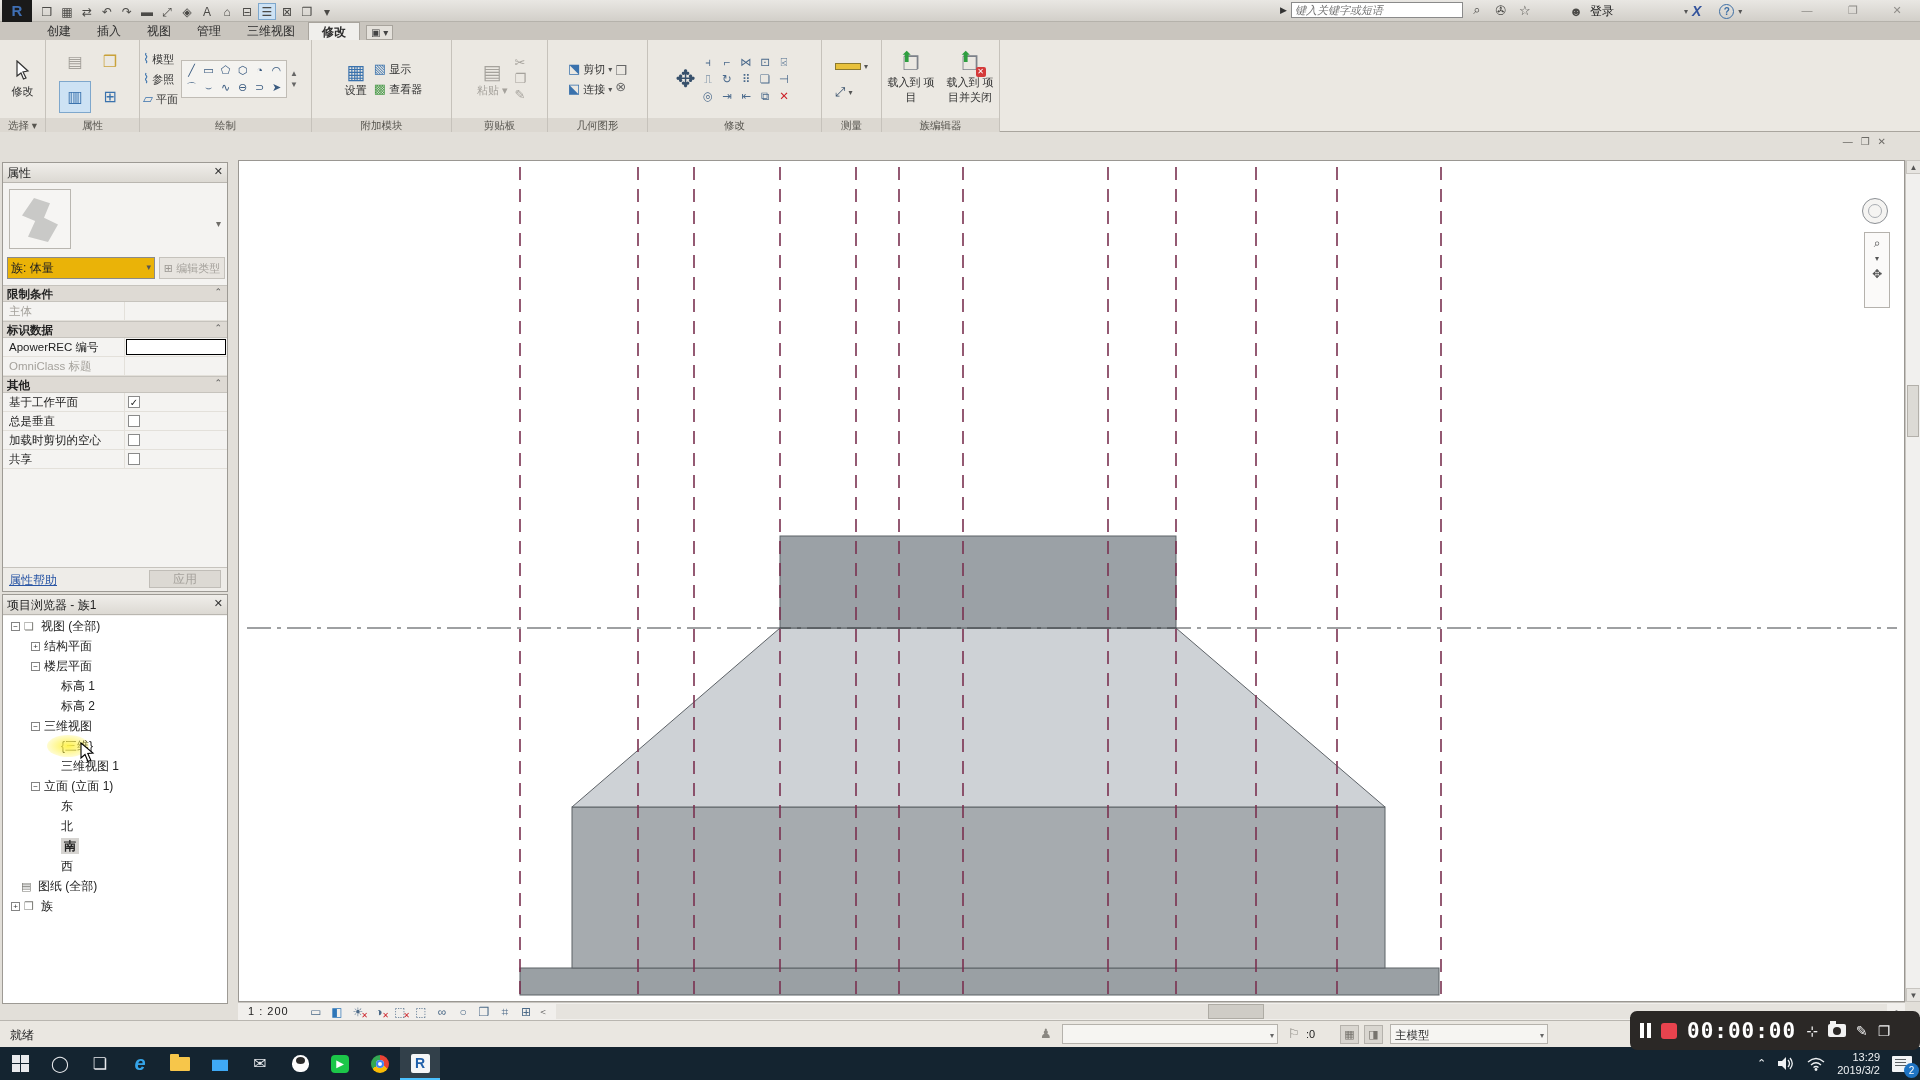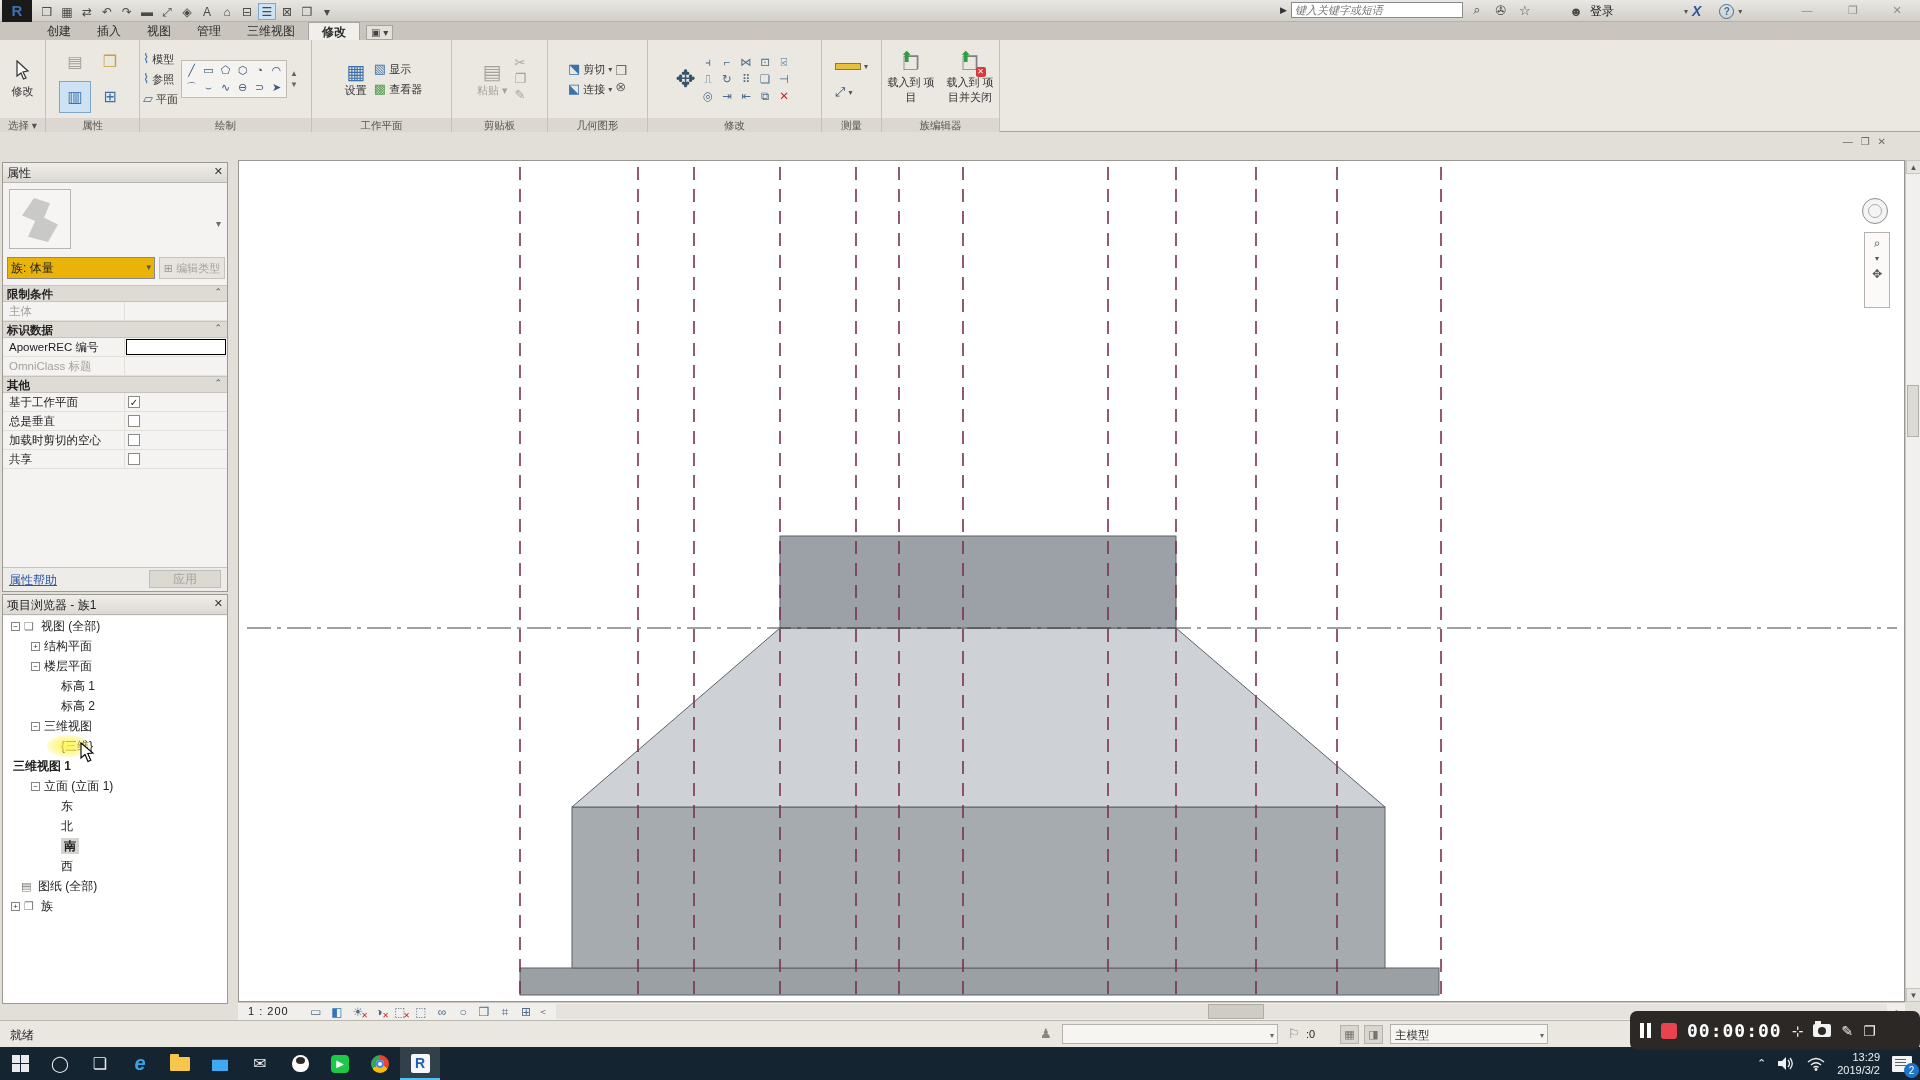--- a/index.html
+++ b/index.html
@@ -168,21 +168,21 @@
     border:1px solid #b5b2ac; font-size:11px; text-align:center; line-height:17px; color:#77746e; }
 
   
   #recorder { position:absolute; left:1630px; top:1011px; width:290px; height:39px;
     background:#2b2826; border-radius:7px; z-index:60; display:flex; align-items:center;
     padding:0 10px; gap:10px; }
   #rec-pause { display:flex; gap:3px; }
   #rec-pause i { display:block; width:4px; height:15px; background:#fff; }
   #rec-stop { width:16px; height:16px; background:#e8434e; border-radius:3px; }
   #rec-time { color:#fff; font-family:"DejaVu Sans Mono","Liberation Mono",monospace;
-    font-size:18px; font-weight:bold; letter-spacing:1px; }
+    font-size:21px; font-weight:bold; letter-spacing:1px; }
   .rec-ico { color:#f2f2f2; font-size:14px; }
   #rec-cam { position:relative; width:18px; height:13px; background:#f2f2f2; border-radius:2px; }
   #rec-cam:before { content:""; position:absolute; left:5px; top:2.5px; width:8px; height:8px;
     border-radius:50%; background:#2b2826; }
   #rec-cam:after { content:""; position:absolute; left:2px; top:-3px; width:6px; height:3px; background:#f2f2f2; }
 
   
   #taskbar { position:absolute; left:0; top:1047px; width:1920px; height:33px; background:#142430; z-index:50; }
   .tb-cell { position:absolute; top:0; width:40px; height:33px; display:flex;
     align-items:center; justify-content:center; }
@@ -355,21 +355,21 @@
           <div class="smallrow">
             <span class="ico-s blue">▧</span>
             <span>显示</span>
           </div>
           <div class="smallrow">
             <span class="ico-s" style="color:#4b9b4b;">▩</span>
             <span>查看器</span>
           </div>
         </div>
       </div>
-      <div class="rpanel-label">工作平面</div>
+      <div class="rpanel-label">附加模块</div>
     </div>
 
     <div class="rpanel" style="width:96px;">
       <div class="rcontent">
         <div class="bigbtn grayed">
           <span class="ico">▤</span>
           <span><span>粘贴</span> ▾</span>
         </div>
         <div class="col" id="clip-small">
             <span class="ico-s grayed">✂</span>
@@ -593,21 +593,21 @@
       <span class="sp-close">✕</span>
     </div>
     <div id="tree">
         <div class="trow" style="padding-left: 8px;"><span class="box">−</span><span class="ticon">❏</span><span class="tlabel">视图 (全部)</span></div>
         <div class="trow" style="padding-left: 28px;"><span class="box">+</span><span class="tlabel">结构平面</span></div>
         <div class="trow" style="padding-left: 28px;"><span class="box">−</span><span class="tlabel">楼层平面</span></div>
         <div class="trow" style="padding-left: 48px;"><span>&nbsp;&nbsp;&nbsp;</span><span class="tlabel">标高 1</span></div>
         <div class="trow" style="padding-left: 48px;"><span>&nbsp;&nbsp;&nbsp;</span><span class="tlabel">标高 2</span></div>
         <div class="trow" style="padding-left: 28px;"><span class="box">−</span><span class="tlabel">三维视图</span></div>
         <div class="trow" style="padding-left: 48px;"><span class="hl-ellipse" style="left: 44px;"></span><span>&nbsp;&nbsp;&nbsp;</span><span class="tlabel">{三维}</span></div>
-        <div class="trow" style=" font-weight: bold;"><span>&nbsp;&nbsp;&nbsp;</span><span class="tlabel">三维视图 1</span></div>
+        <div class="trow" style="padding-left: 48px;"><span>&nbsp;&nbsp;&nbsp;</span><span class="tlabel">三维视图 1</span></div>
         <div class="trow" style="padding-left: 28px;"><span class="box">−</span><span class="tlabel">立面 (立面 1)</span></div>
         <div class="trow" style="padding-left: 48px;"><span>&nbsp;&nbsp;&nbsp;</span><span class="tlabel">东</span></div>
         <div class="trow" style="padding-left: 48px;"><span>&nbsp;&nbsp;&nbsp;</span><span class="tlabel">北</span></div>
         <div class="trow sel" style="padding-left: 48px;"><span>&nbsp;&nbsp;&nbsp;</span><span class="tlabel">南</span></div>
         <div class="trow" style="padding-left: 48px;"><span>&nbsp;&nbsp;&nbsp;</span><span class="tlabel">西</span></div>
         <div class="trow" style="padding-left: 8px;"><span>&nbsp;&nbsp;&nbsp;</span><span class="ticon">▤</span><span class="tlabel">图纸 (全部)</span></div>
         <div class="trow" style="padding-left: 8px;"><span class="box">+</span><span class="ticon">❒</span><span class="tlabel">族</span></div>
       </div>
   </div>
 

